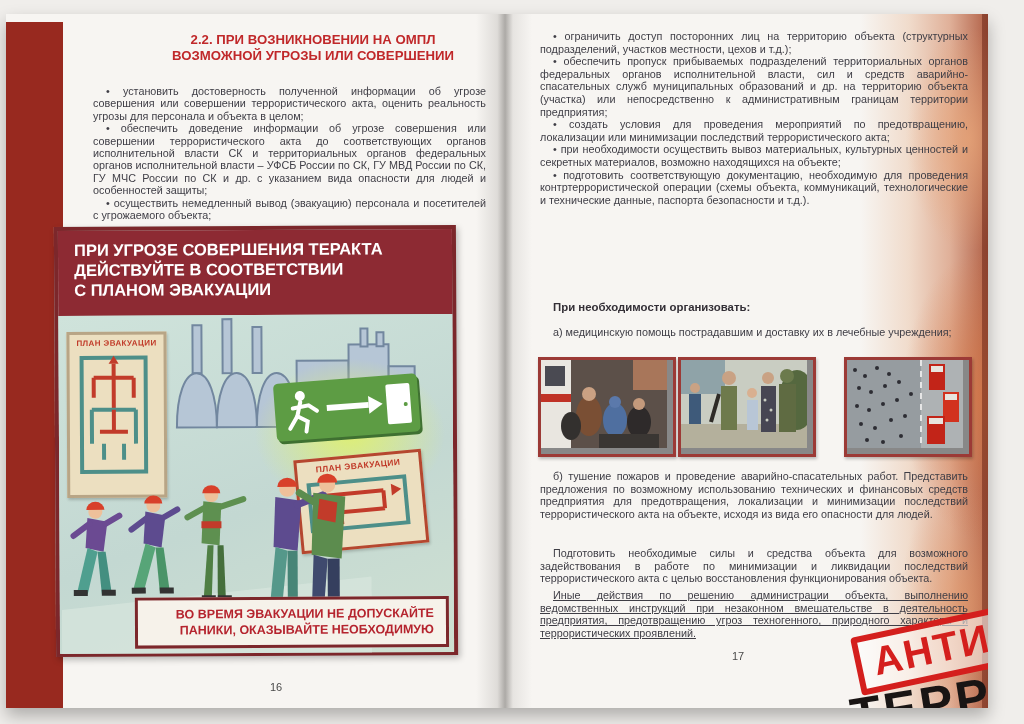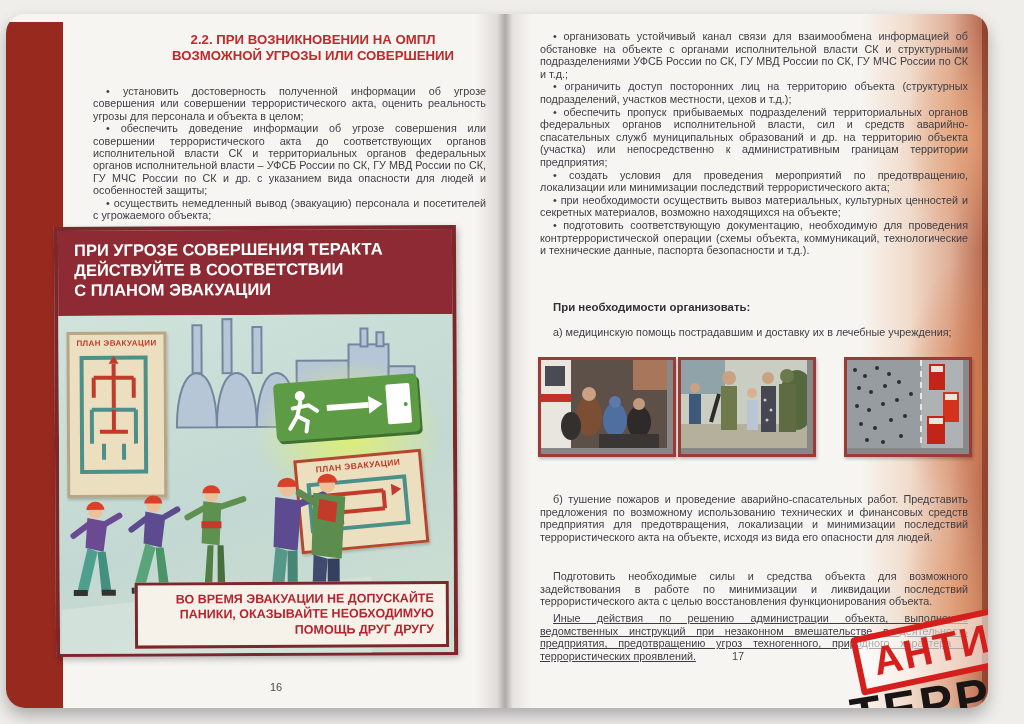--- a/index.html
+++ b/index.html
@@ -1,19 +1,19 @@
 <!DOCTYPE html>
 <html><head>
 <meta charset="utf-8">
 <style>
   html,body{margin:0;padding:0;}
   .canvas{position:relative;width:1024px;height:724px;background:#f0eeeb;overflow:hidden;
           font-family:"Liberation Sans",sans-serif;color:#3e3d45;}
   .spread{position:absolute;left:6px;top:14px;width:982px;height:694px;background:#f7f5f2;
-          box-shadow:0 8px 16px rgba(0,0,0,.28);overflow:hidden;border-radius:19px;}
+          box-shadow:0 8px 16px rgba(0,0,0,.28);overflow:hidden;}
   
   .left-strip{position:absolute;left:0;top:8px;width:57px;height:100%;background:#98291f;}
   
   .gutter{position:absolute;left:470px;top:0;width:56px;height:100%;
           background:linear-gradient(to right,rgba(0,0,0,0) 0%,rgba(110,105,100,.18) 38%,rgba(70,66,62,.42) 52%,rgba(110,105,100,.12) 66%,rgba(0,0,0,0) 100%);}
   
   .flame-edge{position:absolute;right:0;top:0;width:128px;height:100%;
      background:
        radial-gradient(90px 160px at 85% 18%,rgba(233,166,120,.75),rgba(233,166,120,0) 70%),
        radial-gradient(110px 200px at 95% 55%,rgba(214,120,70,.7),rgba(214,120,70,0) 72%),
@@ -59,21 +59,21 @@
   .rp-subheading{position:absolute;left:534px;top:287px;width:428px;font-size:11.4px;font-weight:bold;
                  color:#332f36;text-indent:13px;}
   .rp-item-a{position:absolute;left:534px;top:312px;width:428px;font-size:10.8px;line-height:12.6px;
              text-align:justify;}
   .rp-item-a p,.rp-para p{margin:0;text-indent:13px;}
   .photo{position:absolute;top:343px;height:94px;border:3px solid #9c3a36;background:#888;box-shadow:1px 2px 3px rgba(0,0,0,.25);}
   .photo svg{display:block;}
   .ph1{left:532px;width:132px;}
   .ph2{left:672px;width:132px;}
   .ph3{left:838px;width:122px;}
-  .rp-para{position:absolute;left:534px;width:428px;font-size:10.8px;line-height:12.6px;text-align:justify;margin-top:23px;}
+  .rp-para{position:absolute;left:534px;width:428px;font-size:10.8px;line-height:12.6px;text-align:justify;}
   .rp-b{top:456px;}
   .rp-p1{top:533px;}
   .rp-p2{top:575px;text-decoration:underline;}
 
   
   .stamp{position:absolute;right:-26px;bottom:-24px;transform:rotate(-10deg);text-align:left;}
   .stamp-anti{display:inline-block;color:#d41f1d;font-weight:bold;font-size:40px;letter-spacing:2px;
               border:6px solid #d41f1d;border-radius:4px;padding:0 12px 2px 12px;background:rgba(255,255,255,.55);
               transform:rotate(-2deg);}
   .stamp-terr{display:block;color:#191514;font-weight:bold;font-size:50px;letter-spacing:3px;
@@ -219,29 +219,27 @@
             <path d="M266 100 L278 100 L278 152 L266 152 Z" fill="#353f5e"></path>
             <path d="M254 44 L238 34" stroke="#5c8c4e" stroke-width="7" fill="none" stroke-linecap="round"></path>
             <rect x="246" y="148" width="16" height="7" fill="#333"></rect>
               <rect x="264" y="148" width="16" height="7" fill="#333"></rect>
           </g>
         </svg>
 
         <div class="poster-footer">
           <div>ВО ВРЕМЯ ЭВАКУАЦИИ НЕ ДОПУСКАЙТЕ</div>
           <div>ПАНИКИ, ОКАЗЫВАЙТЕ НЕОБХОДИМУЮ</div>
-          <div>ПОМОЩЬ ДРУГ ДРУГУ</div>
         </div>
       </div>
     </div>
 
     <div class="page-num pn-left">16</div>
 
     <div class="rp-body">
-      <p>• организовать устойчивый канал связи для взаимообмена информацией об обстановке на объекте с органами исполнительной власти СК и структурными подразделениями УФСБ России по СК, ГУ МВД России по СК, ГУ МЧС России по СК и т.д.;</p>
       <p>• ограничить доступ посторонних лиц на территорию объекта (структурных подразделений, участков местности, цехов и т.д.);</p>
       <p>• обеспечить пропуск прибываемых подразделений территориальных органов федеральных органов исполнительной власти, сил и средств аварийно-спасательных служб муниципальных образований и др. на территорию объекта (участка) или непосредственно к административным границам территории предприятия;</p>
       <p>• создать условия для проведения мероприятий по предотвращению, локализации или минимизации последствий террористического акта;</p>
       <p>• при необходимости осуществить вывоз материальных, культурных ценностей и секретных материалов, возможно находящихся на объекте;</p>
       <p>• подготовить соответствующую документацию, необходимую для проведения контртеррористической операции (схемы объекта, коммуникаций, технологические и технические данные, паспорта безопасности и т.д.).</p>
     </div>
 
     <div class="rp-subheading">При необходимости организовать:</div>
 
     <div class="rp-item-a">

